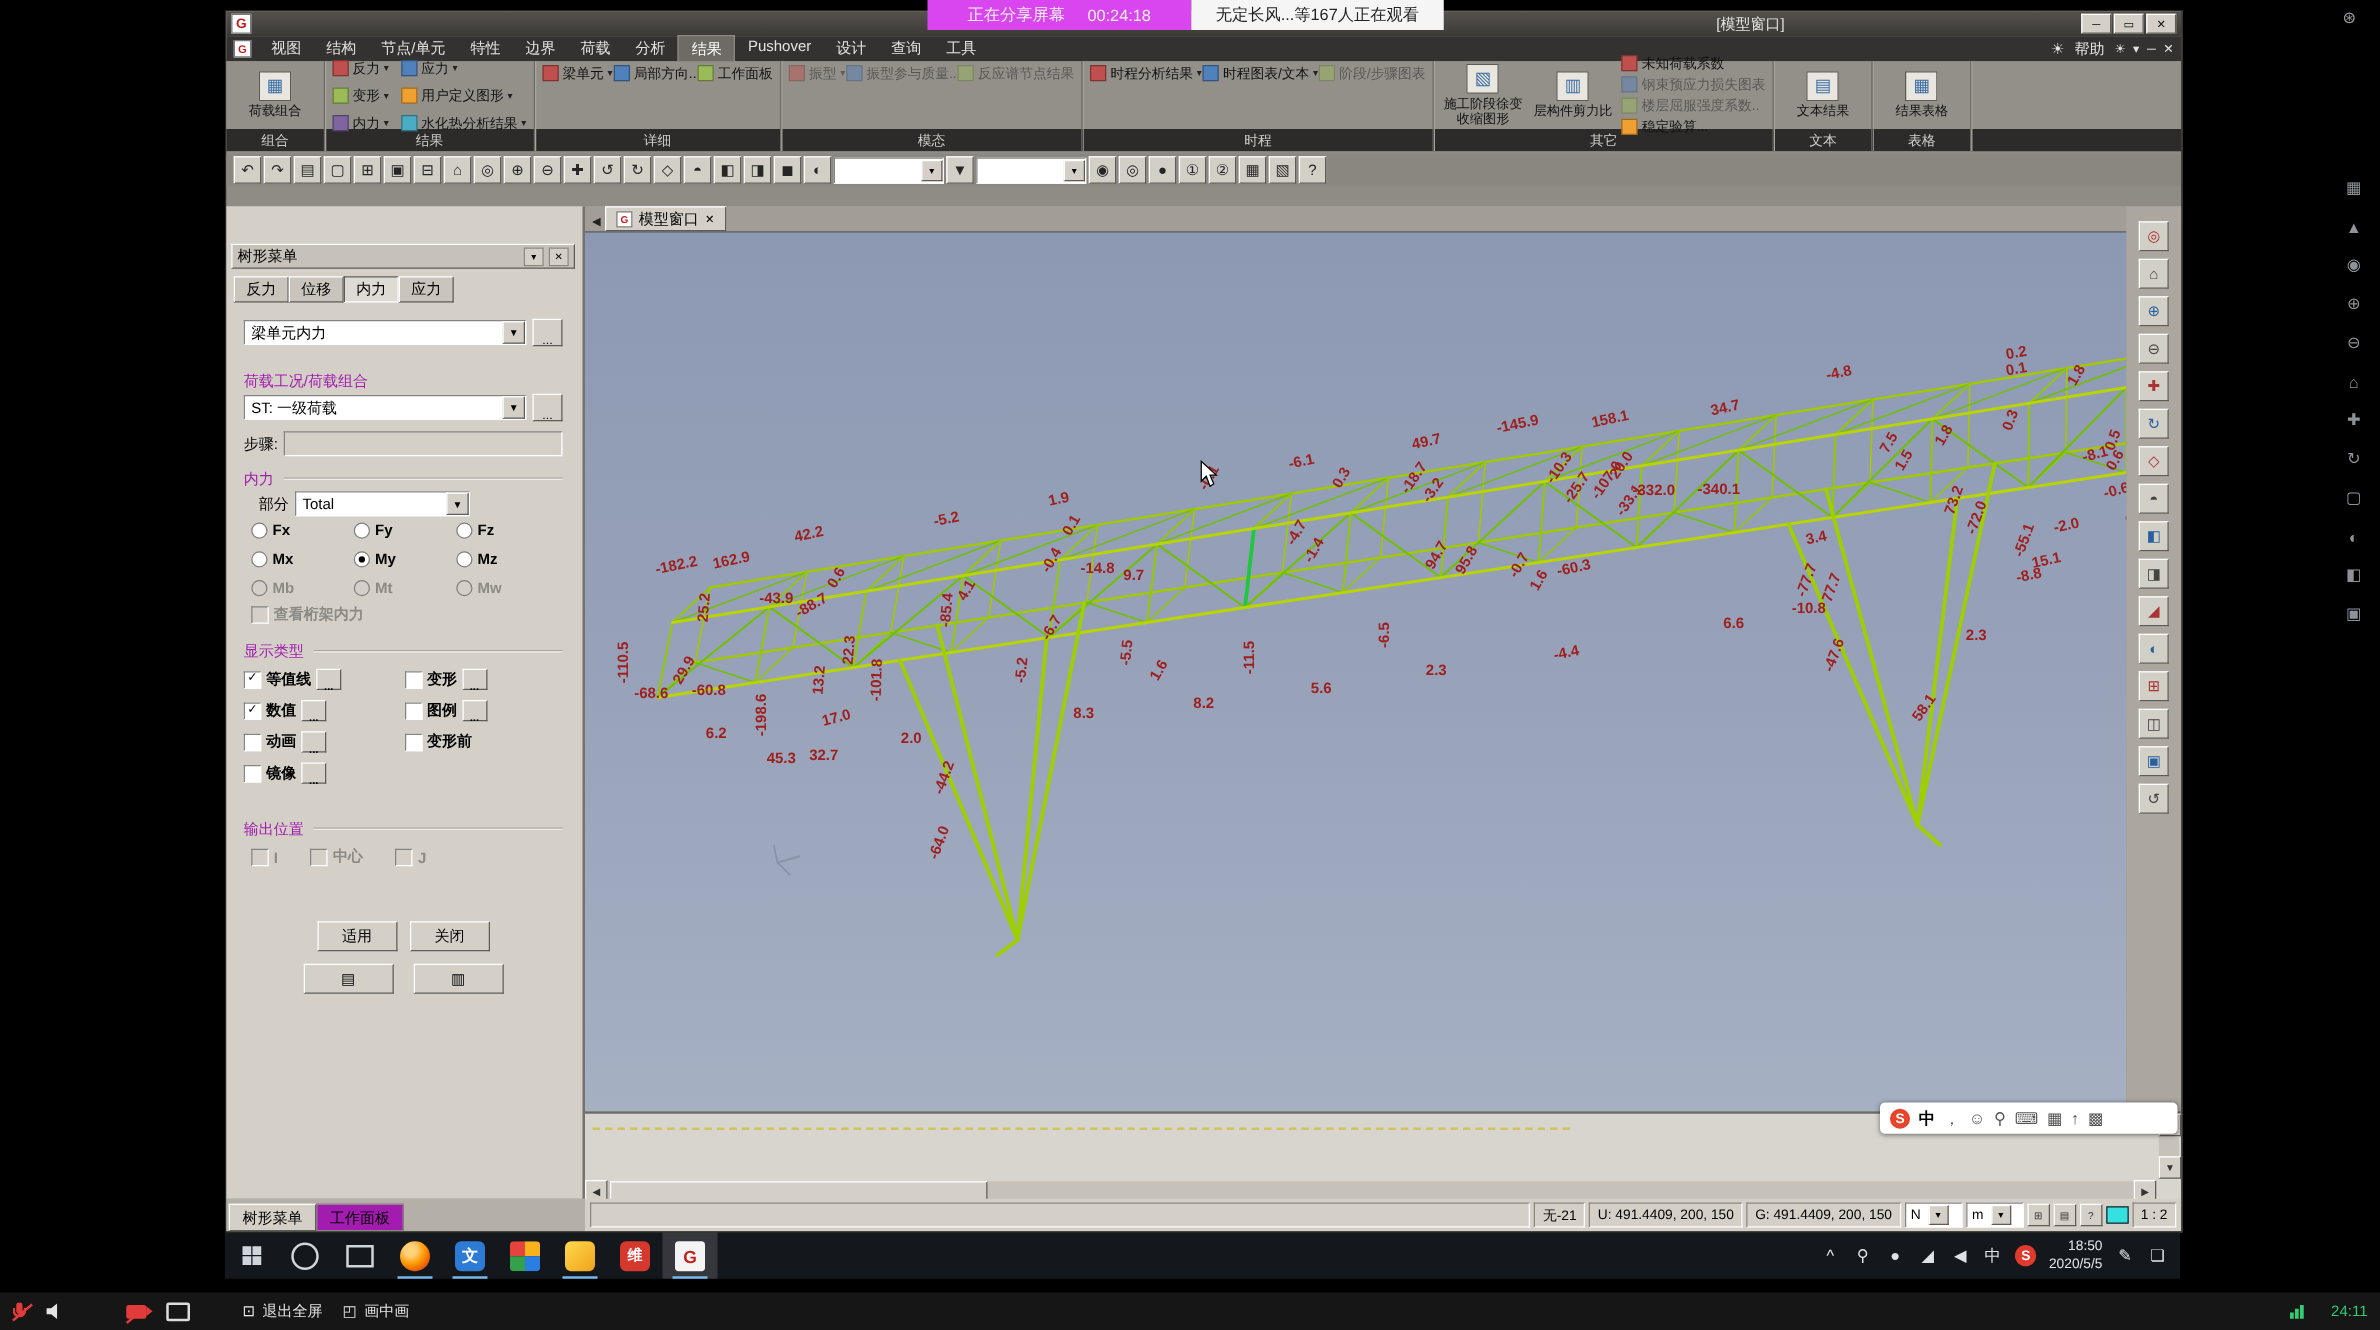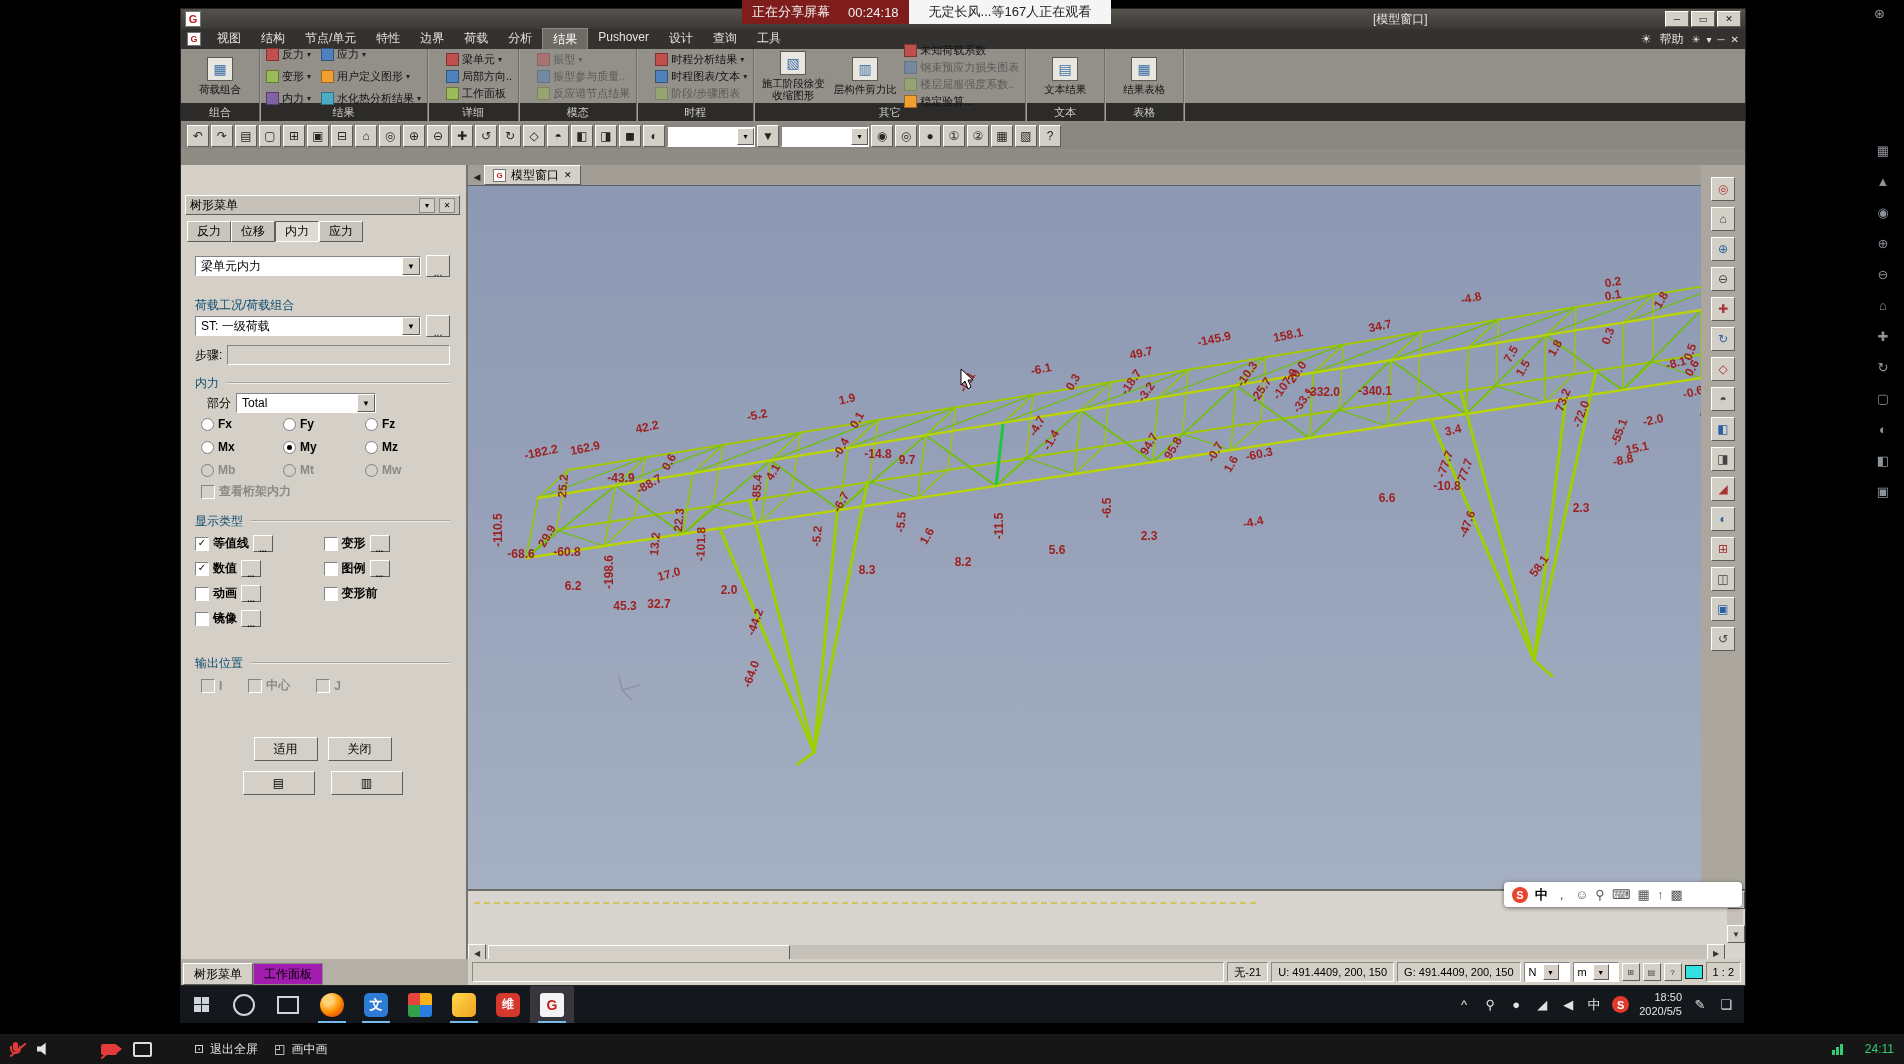--- a/index.html
+++ b/index.html
@@ -2,39 +2,39 @@
 <html><head>
 <meta charset="utf-8">
 <style>
   html,body{margin:0;padding:0;background:#000;font-family:"Liberation Sans","DejaVu Sans",sans-serif;}
   #root{position:relative;width:1904px;height:1064px;background:#000;overflow:hidden;font-size:12px;color:#000;}
   
   .bevout{background:#d4d0c8;border:1px solid;border-color:#ffffff #5f5d58 #5f5d58 #ffffff;}
   .sunken{background:#d4d0c8;border:1px solid;border-color:#8a887f #fdfdfd #fdfdfd #8a887f;}
   
   #sharebar{position:absolute;left:742px;top:0;height:24px;display:flex;z-index:60;font-size:13px;}
-  #sharebar .sb-left{background:#7f1d1d;color:#f0f0f0;display:flex;align-items:center;gap:18px;padding:0 10px;}
+  #sharebar .sb-left{background:#d946ef;color:#f0f0f0;display:flex;align-items:center;gap:18px;padding:0 32px;}
   #sharebar .sb-right{background:#f5f5f5;color:#222;display:flex;align-items:center;padding:0 20px;}
   
   #app{position:absolute;left:180px;top:8px;width:1564px;height:976px;background:#8f8c86;border:1px solid #26251f;overflow:hidden;}
   #titlebar{position:absolute;left:0;top:0;width:100%;height:20px;background:linear-gradient(#55524e,#3b3936);display:flex;align-items:center;padding:0 4px;box-sizing:border-box;color:#d8d6d2;}
   .g-icon{width:14px;height:14px;background:#fff;color:#c0201c;font-weight:bold;font-size:11px;display:inline-flex;align-items:center;justify-content:center;border:1px solid #777;}
   #titlebar .title{position:absolute;left:1192px;top:2px;font-size:12px;color:#e3e1dd;white-space:nowrap;}
   #titlebar .wbtns{margin-left:auto;display:flex;gap:2px;}
   .wbtn{width:22px;height:14px;font-size:9px;display:flex;align-items:center;justify-content:center;color:#111;}
   #menubar{position:absolute;left:0;top:20px;width:100%;height:20px;background:#343230;display:flex;align-items:center;padding:0 6px;box-sizing:border-box;color:#e4e2de;}
   .menu-tab{padding:2px 10px;font-size:12px;cursor:default;}
   .menu-tab.active{background:#6e6b65;border:1px solid #8c8984;color:#fff;}
   #menubar .mright{margin-left:auto;display:flex;align-items:center;gap:8px;font-size:12px;}
   
   #ribbon{position:absolute;left:0;top:40px;width:100%;height:72px;background:linear-gradient(#93908a 54px,#2c2b29 54px);display:flex;}
   .rb-group{display:flex;flex-direction:column;border-right:1px solid #6e6b66;box-shadow:1px 0 0 #a5a29c;}
   .rb-body{height:54px;display:flex;align-items:center;padding:1px 6px;gap:6px;box-sizing:border-box;}
   .rb-body.cols{display:grid;grid-template-columns:auto auto;column-gap:10px;align-content:center;}
-  .rb-body.list{display:flex;flex-direction:column;align-items:flex-start;justify-content:center;gap:1px;margin-left:12px;}
+  .rb-body.list{display:flex;flex-direction:row;align-items:flex-start;justify-content:center;gap:1px;}
   .rb-label{height:18px;display:flex;align-items:center;justify-content:center;color:#cfcdc8;font-size:11px;}
   .rb-item{display:flex;align-items:center;gap:3px;font-size:11px;height:16px;white-space:nowrap;color:#121212;}
   .rb-item.disabled{opacity:.45;}
   .rb-ico{width:11px;height:11px;border:1px solid rgba(0,0,0,.35);display:inline-block;}
   .rb-arr{font-size:8px;color:#222;}
   .rb-big{width:66px;display:flex;flex-direction:column;align-items:center;gap:2px;text-align:center;}
   .rb-bigico{width:24px;height:22px;background:#e9e6df;border:1px solid #5c5a55;display:flex;align-items:center;justify-content:center;font-size:14px;color:#3a6ea5;}
   .rb-biglbl{font-size:10.5px;line-height:1.15;color:#121212;}
   .rb-col{display:flex;flex-direction:column;justify-content:center;gap:1px;}
   
@@ -74,21 +74,21 @@
   .pt-bar .sp{flex:1;}
   .pt-btn{width:14px;height:13px;background:#d4d0c8;border:1px solid #8a8880;font-size:8px;display:flex;align-items:center;justify-content:center;}
   #panel-tabs{position:absolute;left:6px;top:56px;display:flex;}
   .ptab{height:19px;padding:0 9px;display:flex;align-items:center;background:#c9c5bd;border:1px solid;border-color:#fff #5f5d58 #5f5d58 #fff;font-size:12px;}
   .ptab.active{background:#dedbd4;border-color:#5f5d58 #fff #fff #5f5d58;}
   .prow{position:absolute;left:14px;right:16px;display:flex;align-items:center;gap:5px;}
   .combo{flex:1;height:20px;background:#fff;border:1px solid;border-color:#848484 #fff #fff #848484;display:flex;align-items:center;padding-left:5px;box-sizing:border-box;font-size:12px;}
   .combo .arr{margin-left:auto;width:16px;height:16px;background:#d4d0c8;border:1px solid;border-color:#fff #5f5d58 #5f5d58 #fff;font-size:8px;display:flex;align-items:center;justify-content:center;}
   .combo.dis{background:#d4d0c8;color:#777;}
   .dots{width:22px;height:20px;background:#d4d0c8;border:1px solid;border-color:#fff #5f5d58 #5f5d58 #fff;font-size:10px;display:flex;align-items:flex-end;justify-content:center;line-height:.6;}
-  .glabel{position:absolute;left:14px;font-size:12px;color:#0c4a6e;}
+  .glabel{position:absolute;left:14px;font-size:12px;color:#a21caf;}
   .gline{position:absolute;left:14px;right:16px;border-top:1px solid #a9a59d;border-bottom:1px solid #eeece7;}
   .checkbox{width:12px;height:12px;background:#fff;border:1px solid;border-color:#848484 #fff #fff #848484;display:inline-flex;align-items:center;justify-content:center;font-size:10px;line-height:1;flex:none;}
   .checkbox.checked::before{content:"✓";margin-top:-1px;}
   .radio{width:11px;height:11px;border-radius:50%;background:#fff;border:1px solid #808080;display:inline-flex;align-items:center;justify-content:center;flex:none;}
   .radio.checked::before{content:"";width:5px;height:5px;border-radius:50%;background:#000;}
   .opt{display:flex;align-items:center;gap:4px;font-size:12px;font-weight:bold;}
   .opt.disabled{color:#8c8a84;}
   .opt.disabled .checkbox,.opt.disabled .radio{background:#d4d0c8;}
   .mini-dots{width:18px;height:15px;background:#d4d0c8;border:1px solid;border-color:#fff #5f5d58 #5f5d58 #fff;font-size:9px;display:flex;align-items:flex-end;justify-content:center;line-height:.5;}
   #component-grid{position:absolute;left:20px;top:252px;display:grid;grid-template-columns:82px 82px 82px;row-gap:9px;}

